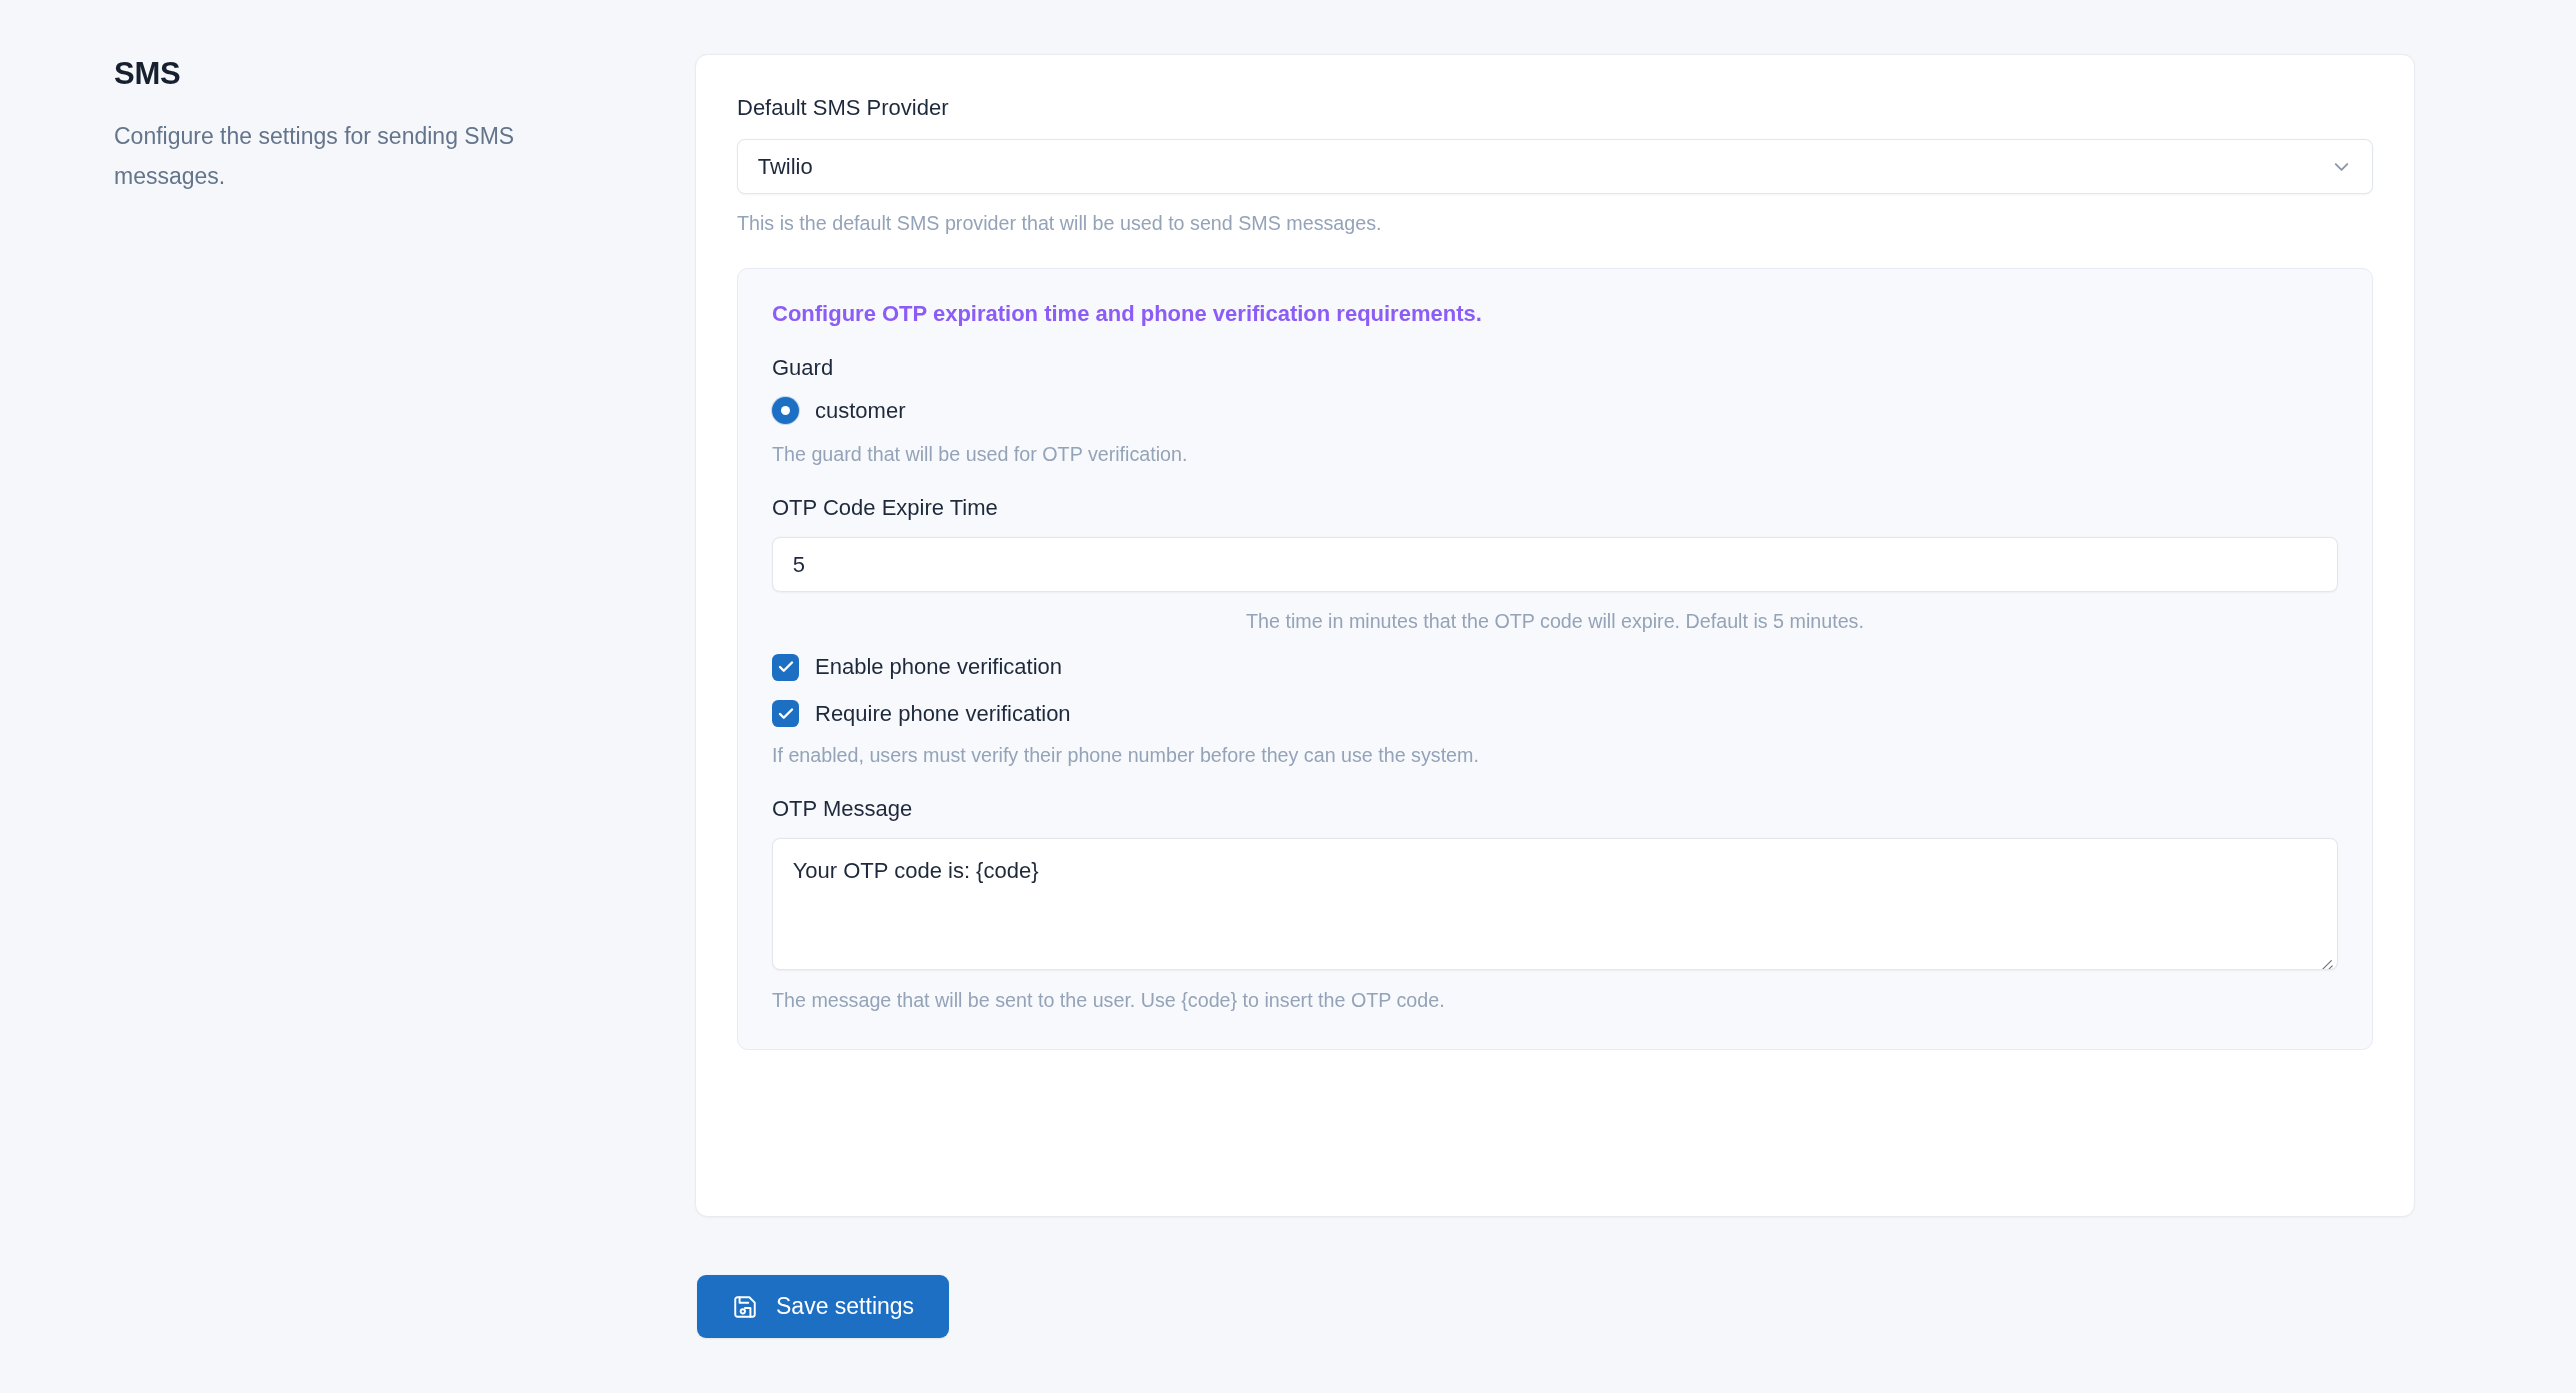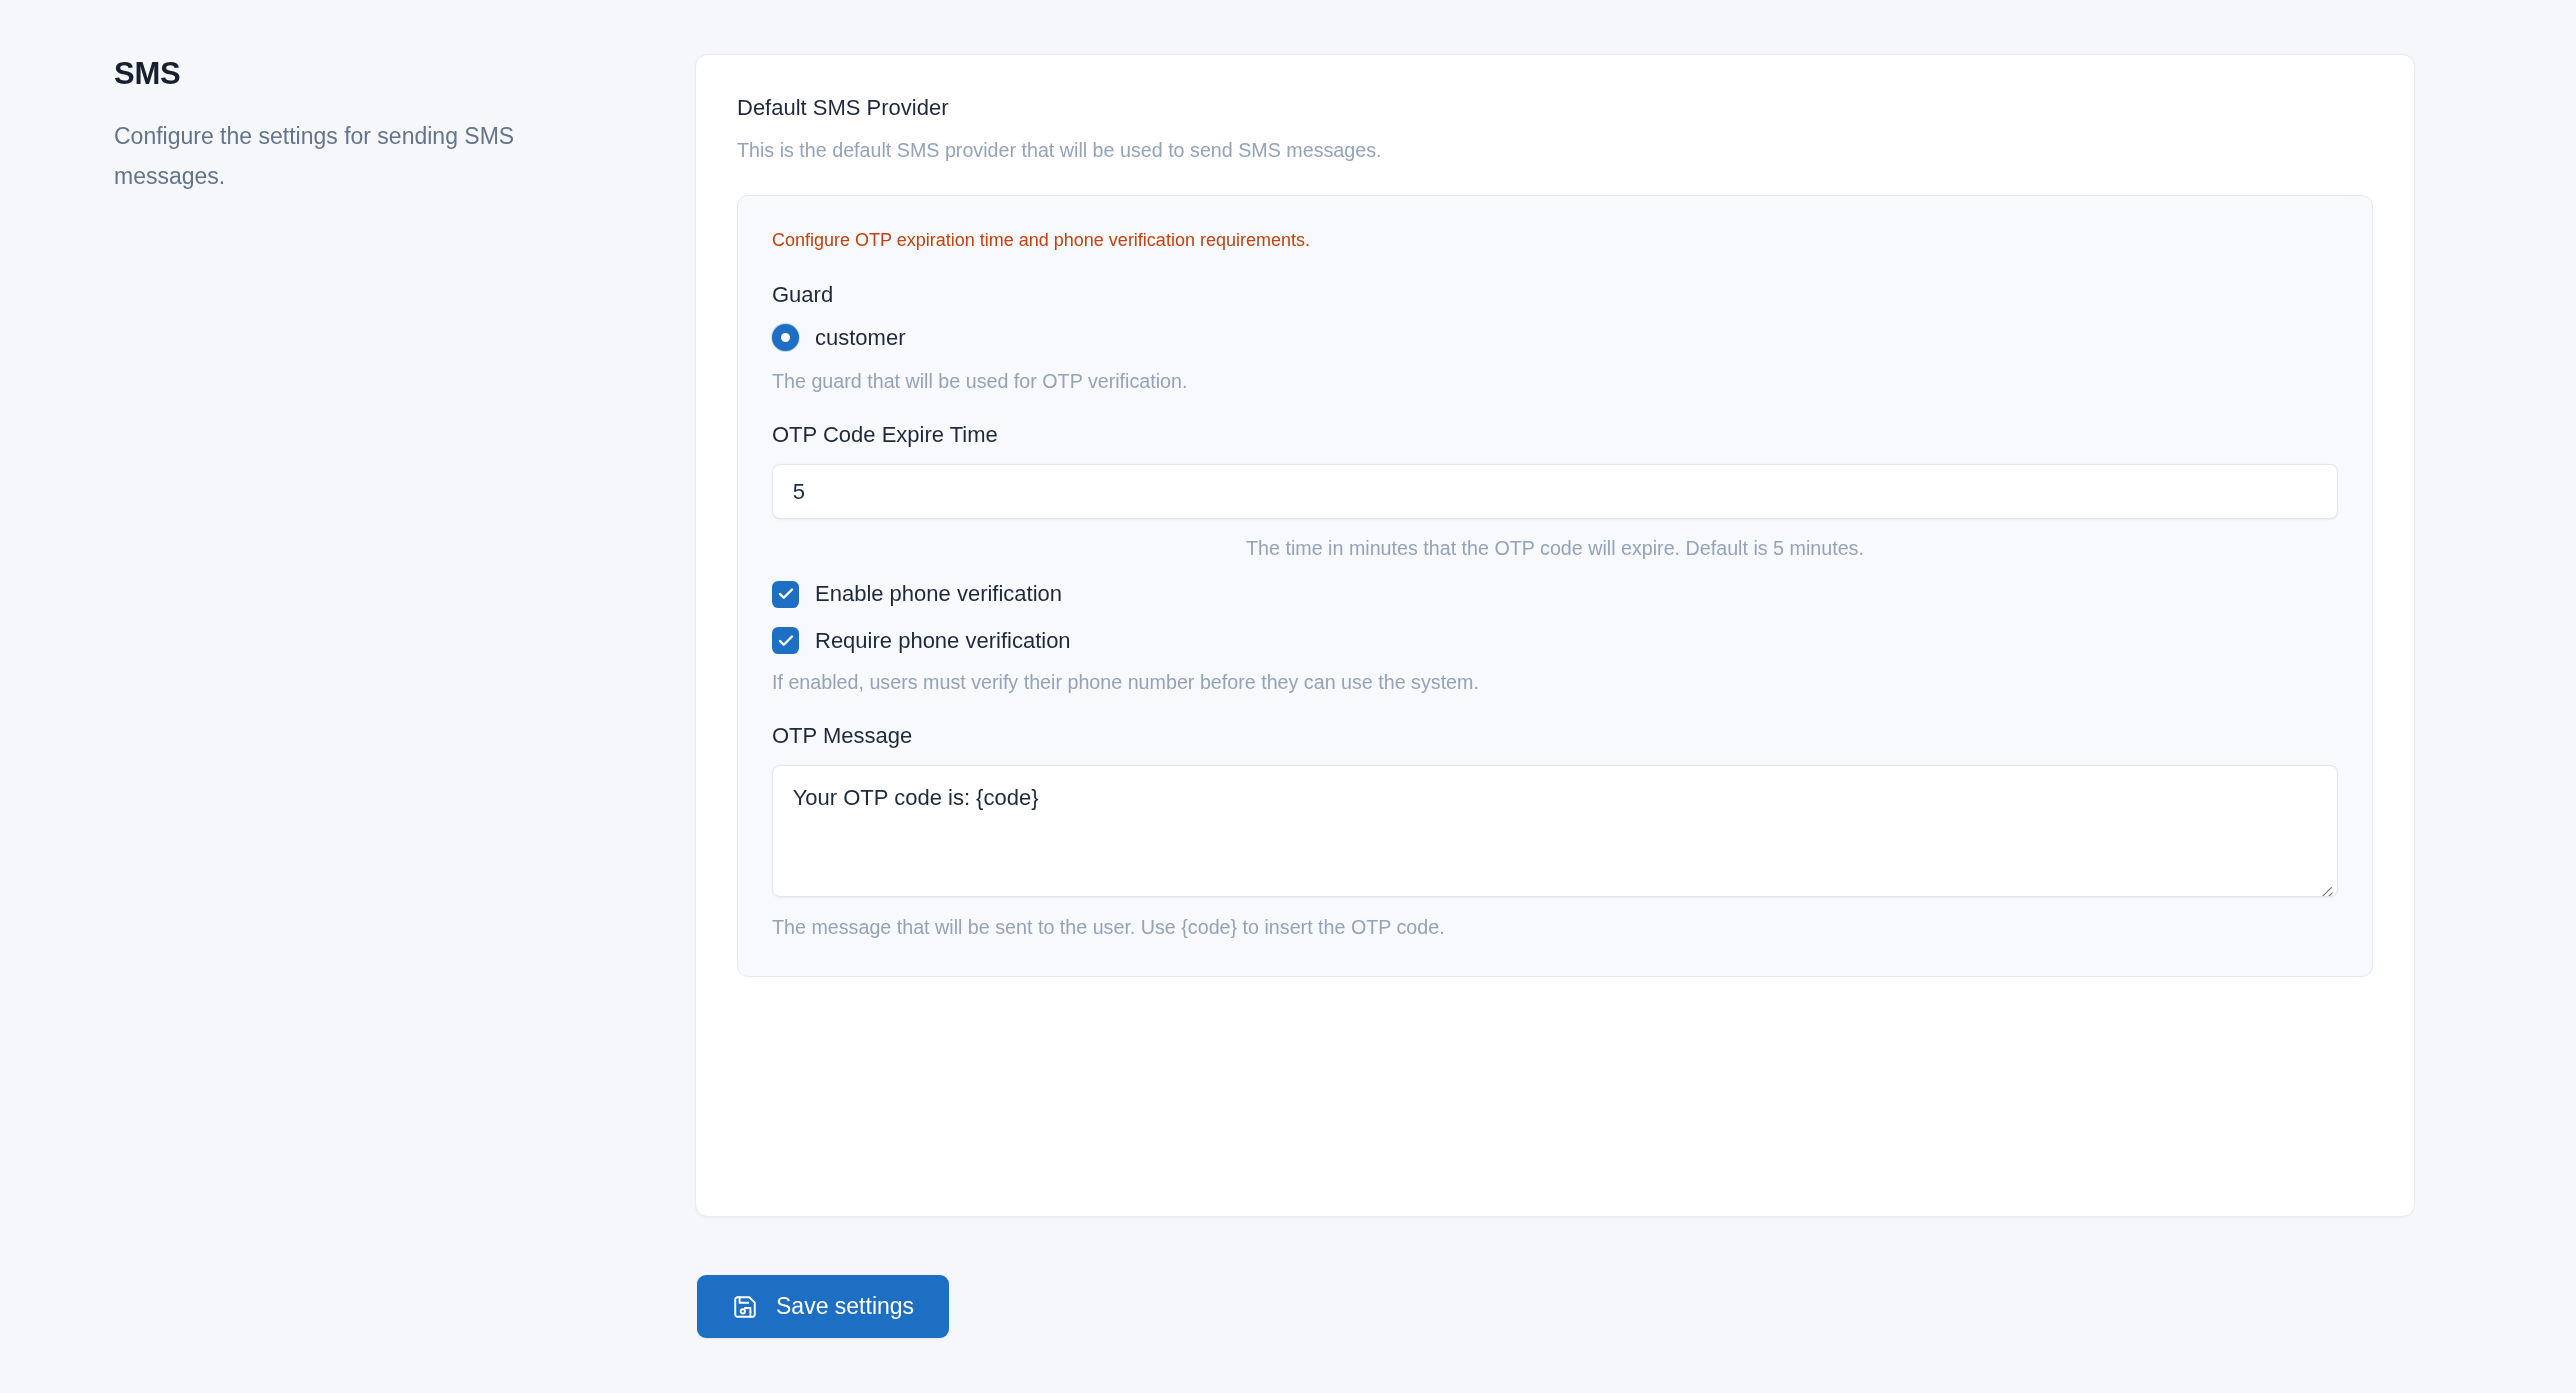--- a/index.html
+++ b/index.html
@@ -114,24 +114,24 @@
   
   .panel {
     margin: 32px 0 0 0;
     width: 100%;
     background: #f7f9fc;
     border: 0.9px solid #e6eaf1;
     border-radius: 10.7px;
     padding: 30px 34px 36px 34px;
   }
   .panel-title {
-    font-size: 18px;
-    color: #c2410c;
+    font-size: 22px;
+    color: #8b5cf6;
     line-height: 29px;
-    font-weight: normal;
+    font-weight: bold;
   }
   .group-label {
     margin-top: 27px;
     font-size: 22px;
     color: #1e293b;
     font-weight: normal;
   }
 
   
   .radio-row {
@@ -272,20 +272,30 @@
   <div class="desc-col">
     <div class="page-title">SMS</div>
     <div class="page-subtitle">Configure the settings for sending SMS messages.</div>
   </div>
 
   <div class="card">
     <div class="card-inner-pad">
 
       <div>
         <div class="field-label">Default SMS Provider</div>
+        <div class="select-wrap">
+          <div class="select-box">
+            <span>Twilio</span>
+          </div>
+          <span class="select-chevron">
+            <svg width="23" height="23" viewBox="0 0 24 24" fill="none" stroke="currentColor" stroke-width="2" stroke-linecap="round" stroke-linejoin="round">
+                <polyline points="6 9 12 15 18 9"></polyline>
+              </svg>
+          </span>
+        </div>
         <div class="field-help help-after-select">This is the default SMS provider that will be used to send SMS messages.</div>
       </div>
 
       <div class="panel">
 
         <div class="panel-title">Configure OTP expiration time and phone verification requirements.</div>
 
         <div class="group-label">Guard</div>
         <div class="radio-row">
           <span class="radio">

